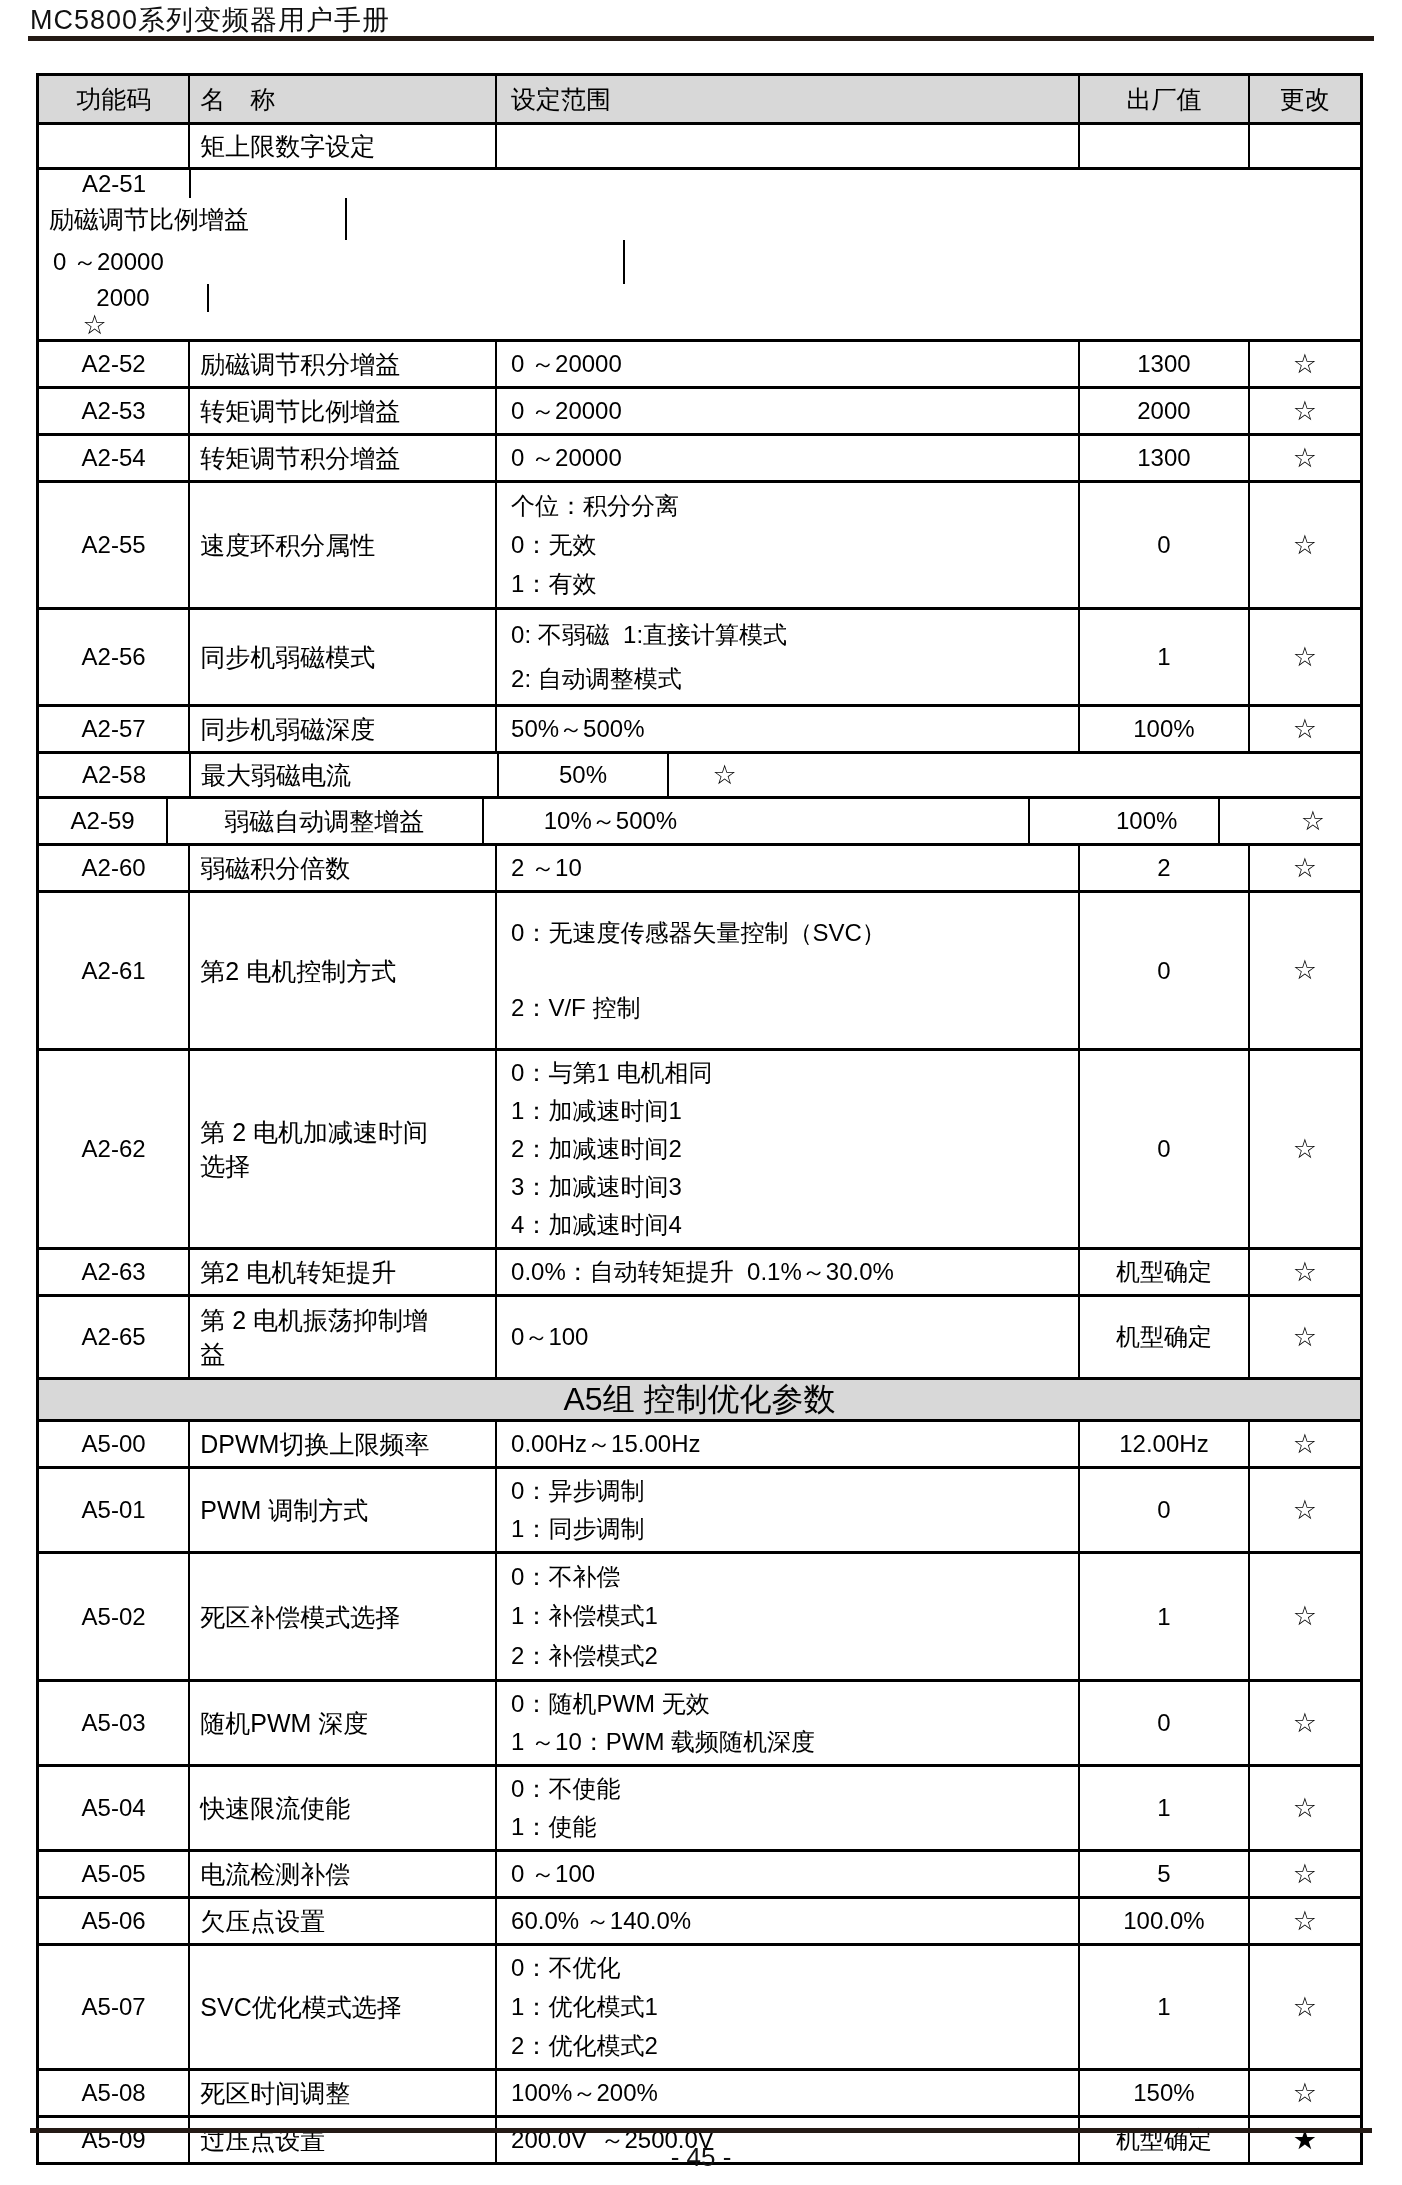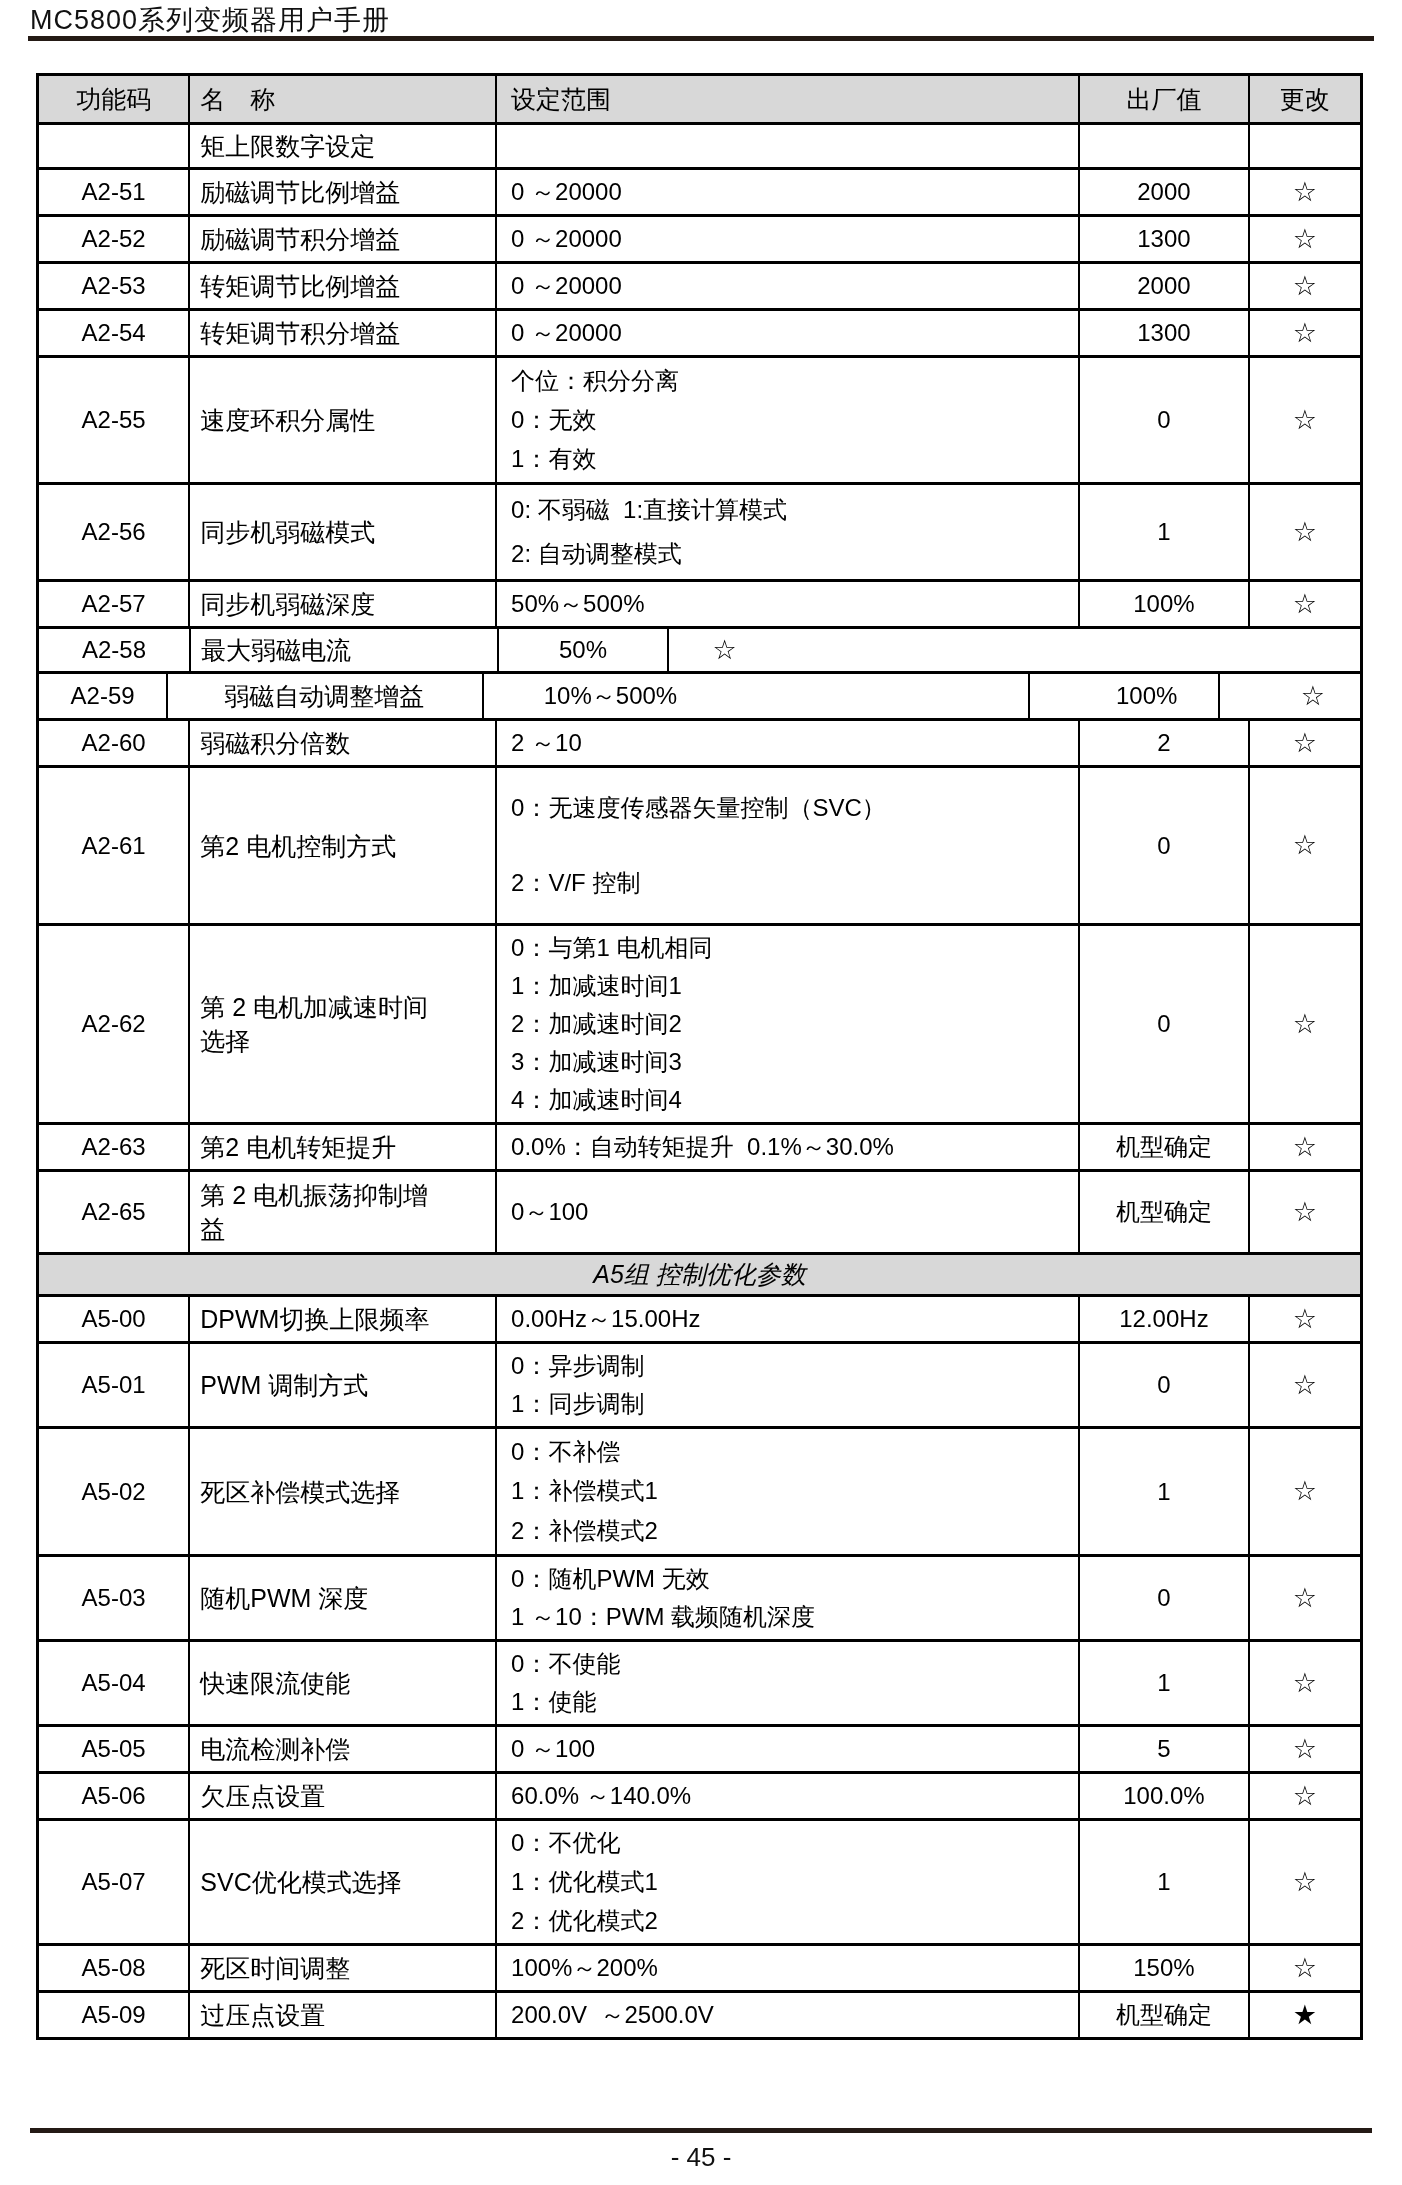--- a/index.html
+++ b/index.html
@@ -39,22 +39,21 @@
   .c-change  { width:111px; justify-content:center; text-align:center; }
   .range-line { line-height:38px; }
   
   .t-head { background:#d8d8d8; height:49px; }
   .t-head .cell { font-size:25px; }
   .t-head .c-range { flex-direction:row; align-items:center; justify-content:flex-start; }
   
   .t-section {
     background:#d8d8d8; border-bottom:3px solid #000;
     display:flex; align-items:center; justify-content:center;
-    font-size:25px;
-    font-style:italic;
+    font-size:32px;
   }
   .star { font-size:27px; line-height:27px; }
   
   .footer-rule {
     position:absolute; left:30px; top:2128px; width:1342px; height:5px; background:#241a15;
   }
   .page-number {
     position:absolute; left:0; top:2142px; width:100%; text-align:center;
     font-size:26px; color:#111; white-space:pre;
   }
@@ -76,21 +75,21 @@
       <div class="cell c-change">更改</div>
     </div>
     <div>
         <div class="t-row" style="min-height: 45px;">
           <div class="cell c-code"></div>
           <div class="cell c-name">矩上限数字设定</div>
           <div class="cell c-range"></div>
           <div class="cell c-default"></div>
           <div class="cell c-change"></div>
         </div>
-        <div class="t-row" style="min-height: 46px;">
+        <div class="t-row" style="min-height: 46px; flex-direction: column;">
           <div class="cell c-code">A2-51</div>
           <div class="cell c-name">励磁调节比例增益</div>
           <div class="cell c-range"><div class="range-line">0 ～20000</div></div>
           <div class="cell c-default">2000</div>
           <div class="cell c-change"><div class="star">☆</div></div>
         </div>
         <div class="t-row" style="min-height: 45px;">
           <div class="cell c-code">A2-52</div>
           <div class="cell c-name">励磁调节积分增益</div>
           <div class="cell c-range"><div class="range-line">0 ～20000</div></div>

